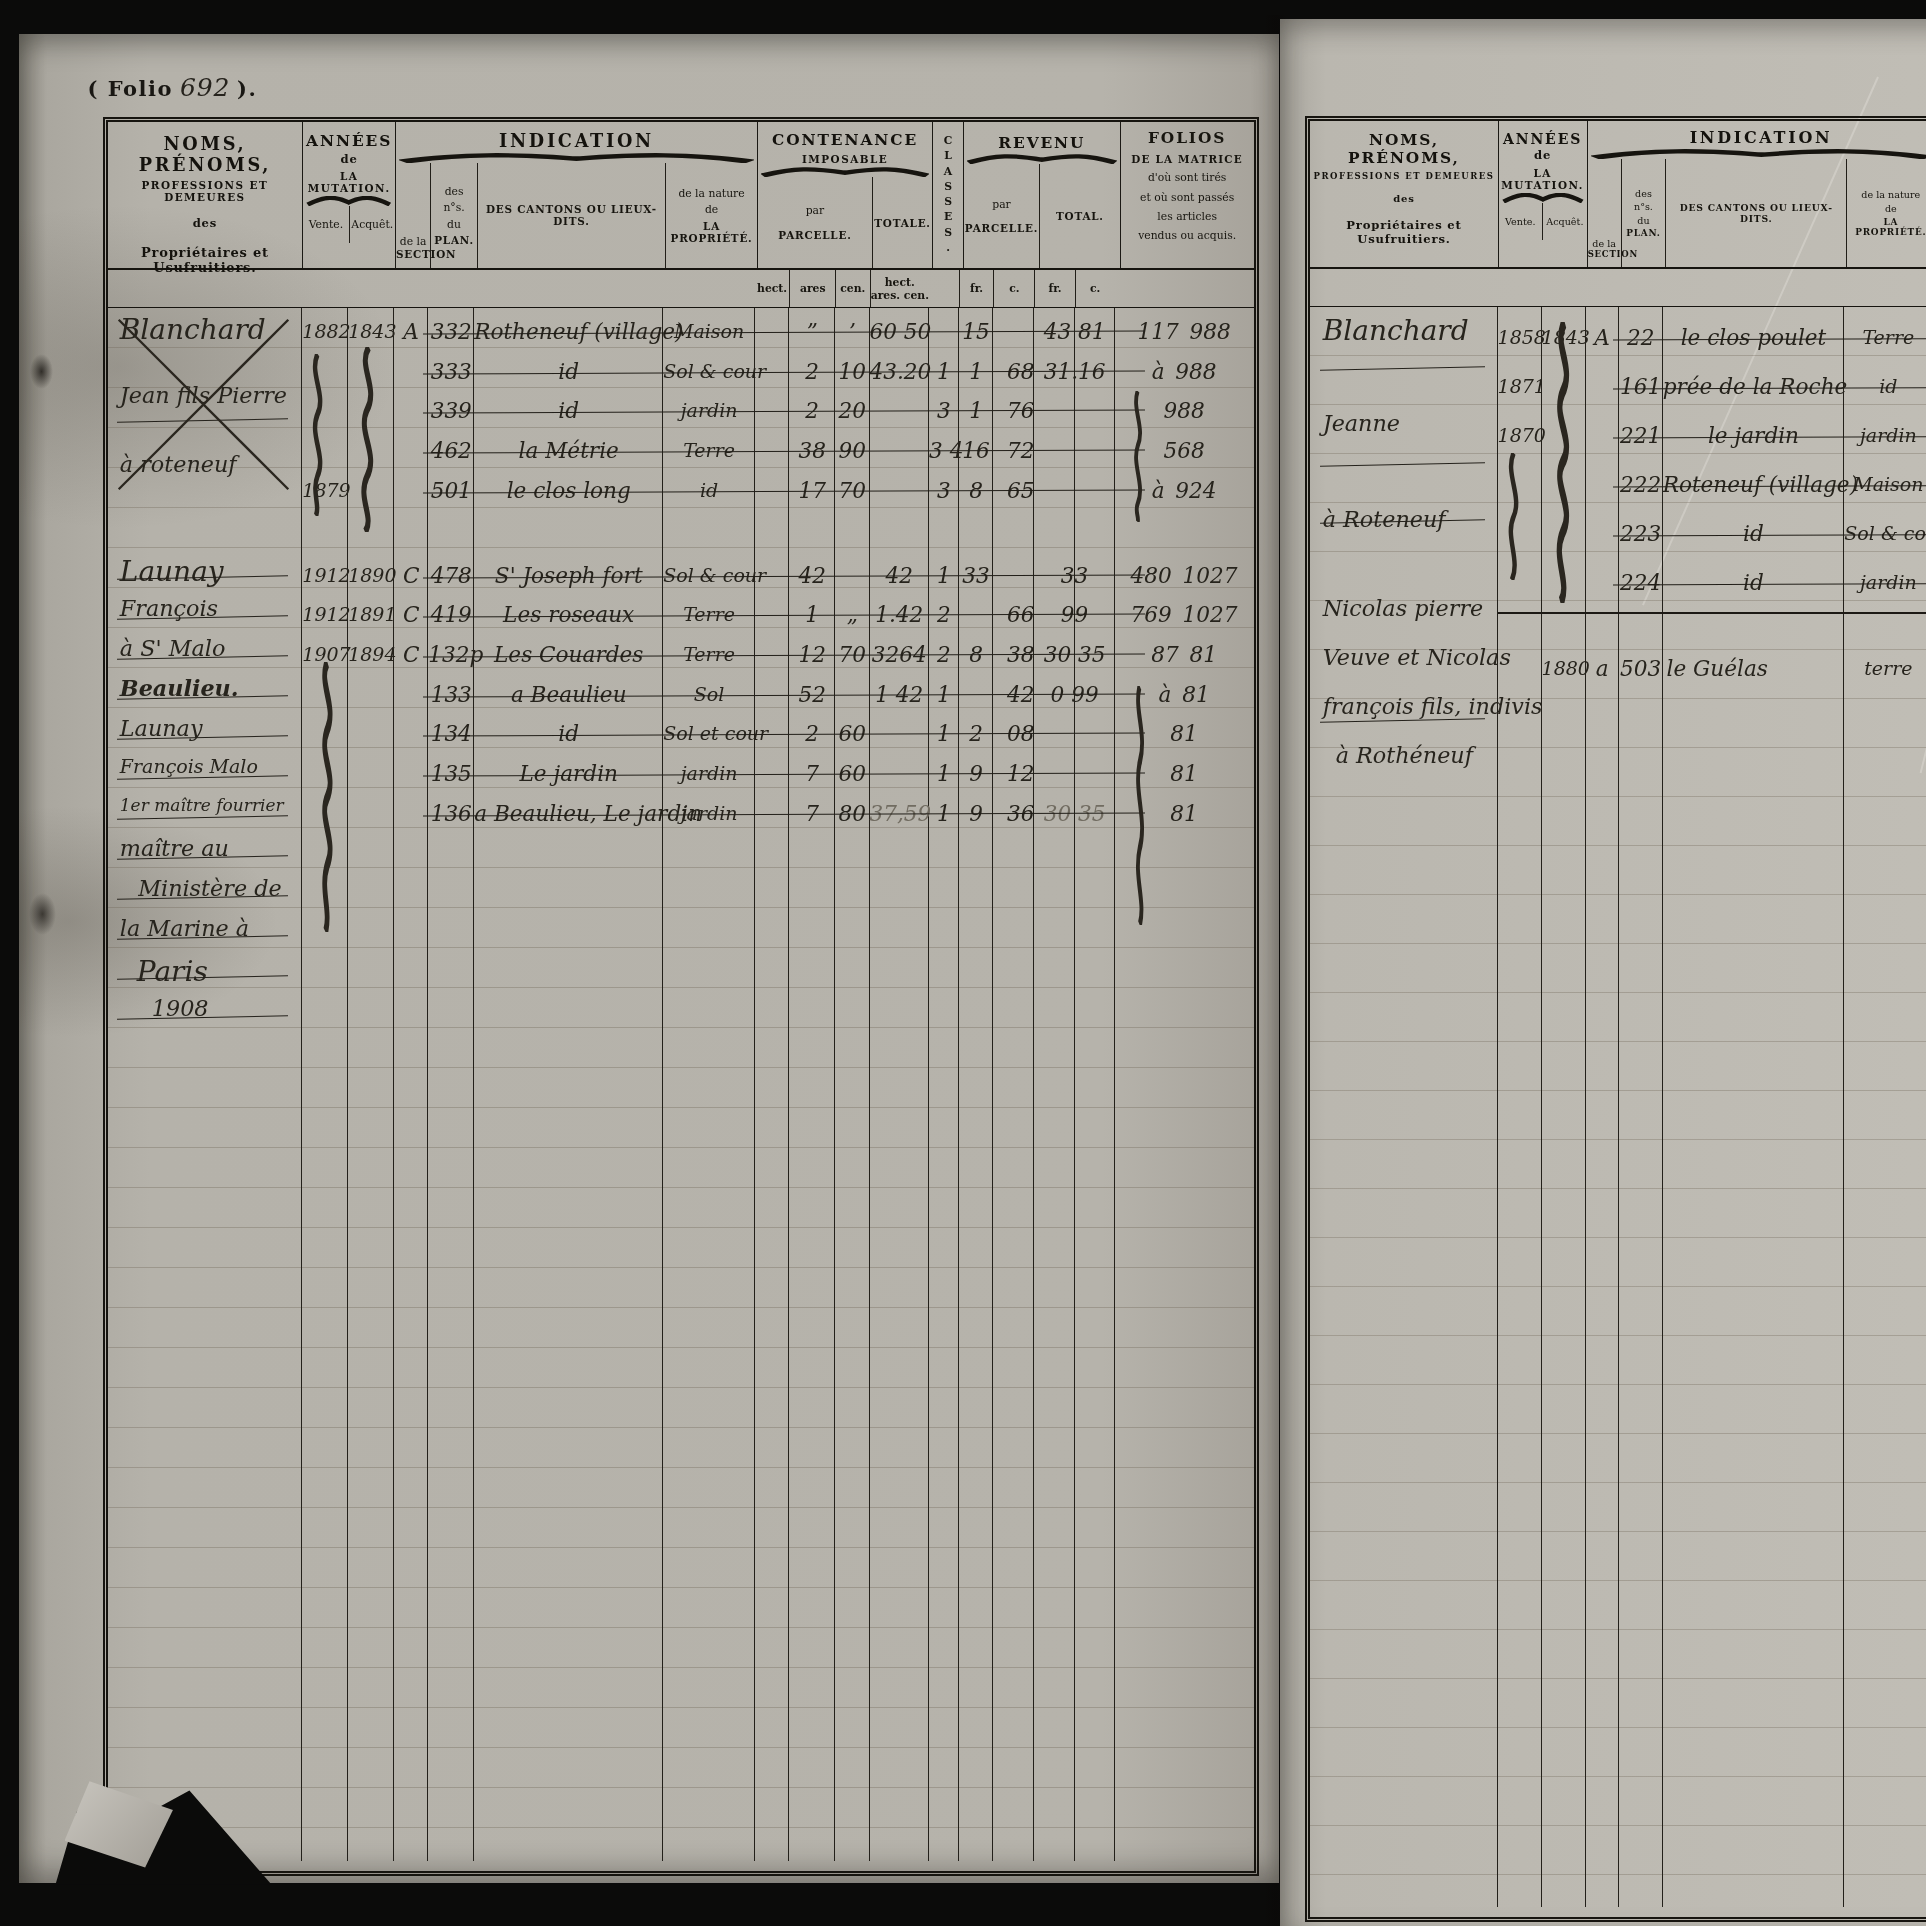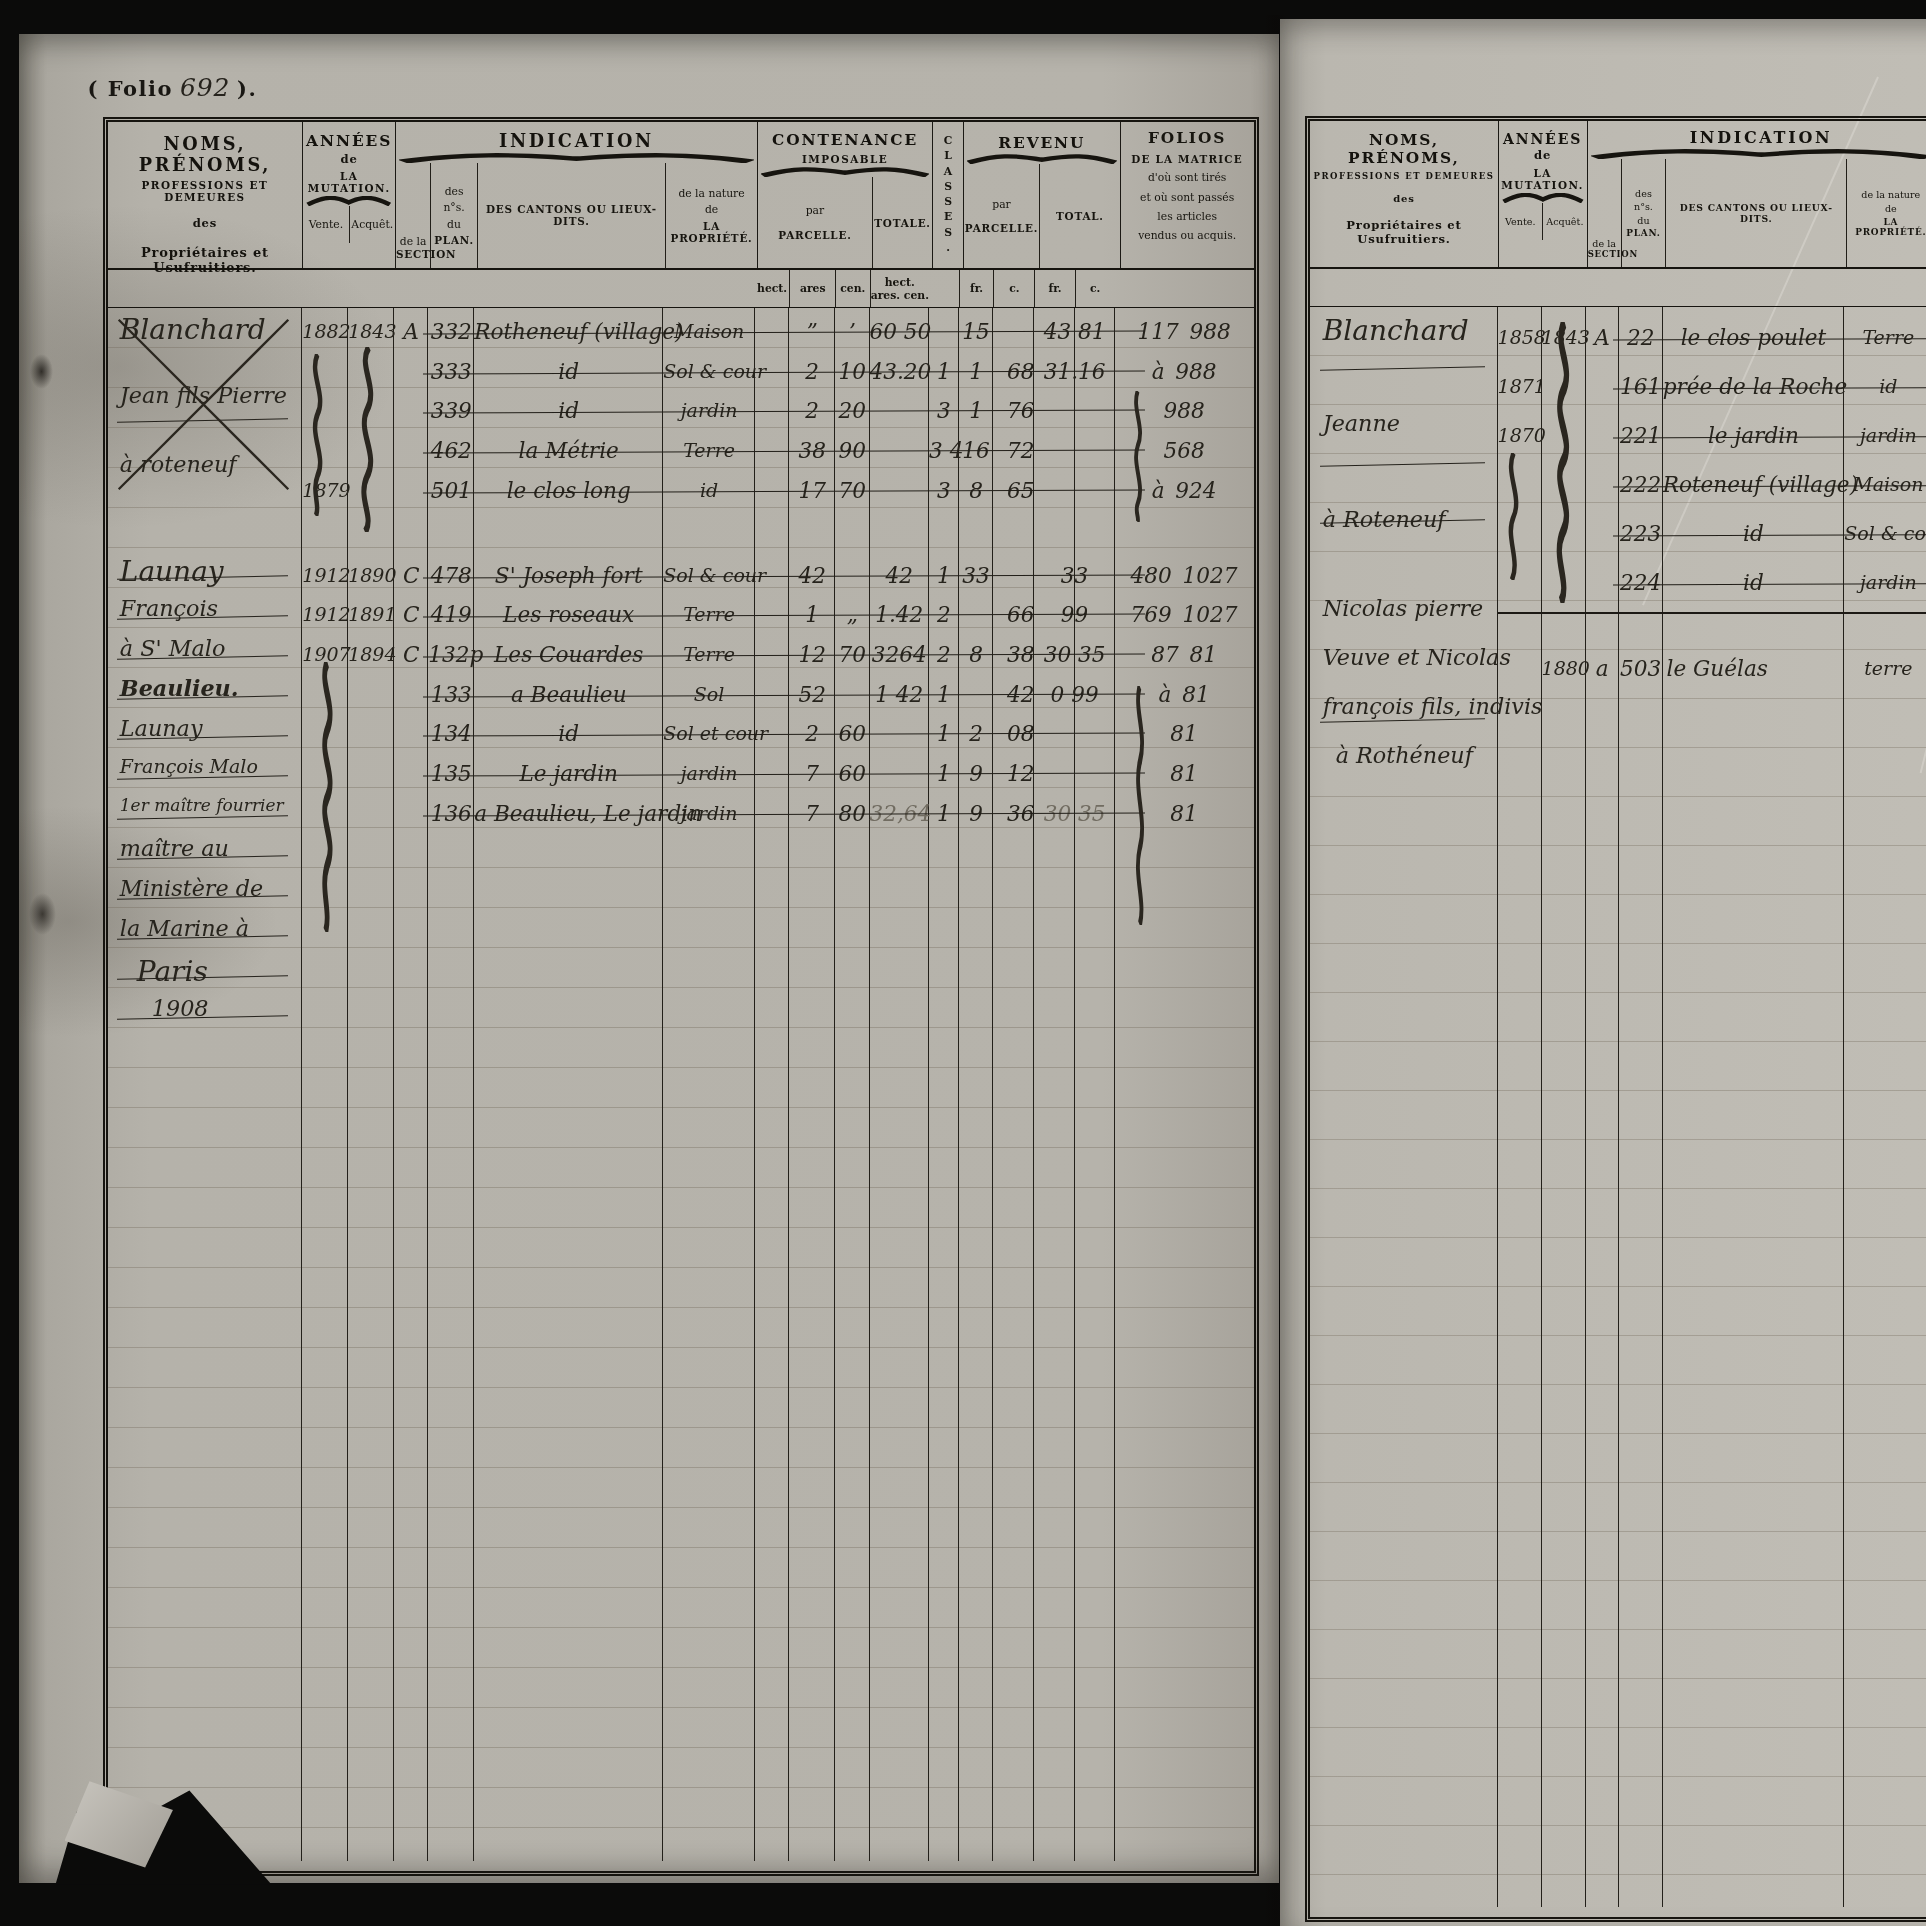--- a/index.html
+++ b/index.html
@@ -330,21 +330,21 @@
 
         <div class="nameblock" style="top:247px;">
           <div class="nline" style="height:40px;" data-struck="true"><span>Launay</span></div>
           <div class="nline nsmall" style="height:40px;" data-struck="true"><span>François</span></div>
           <div class="nline nsmall" style="height:40px;" data-struck="true"><span>à S' Malo</span></div>
           <div class="nline nsmall" style="height:40px;font-weight:bold;" data-struck="true"><span>Beaulieu.</span></div>
           <div class="nline nsmall" style="height:40px;" data-struck="true"><span>Launay</span></div>
           <div class="nline nsmall" style="height:40px;font-size:19px;" data-struck="true"><span>François Malo</span></div>
           <div class="nline nsmall" style="height:40px;font-size:17px;" data-struck="true"><span>1er maître fourrier</span></div>
           <div class="nline nsmall" style="height:40px;" data-struck="true"><span>maître  au</span></div>
-          <div class="nline nsmall" style="height:40px;" data-struck="true"><span>Ministère de</span></div>
+          <div class="nline nsmall" style="height:40px;text-align:center;" data-struck="true"><span>Ministère de</span></div>
           <div class="nline nsmall" style="height:40px;" data-struck="true"><span>la Marine  à</span></div>
           <div class="nline" style="height:40px;padding-left:27px;" data-struck="true"><span>Paris</span></div>
           <div class="nline nsmall" style="height:40px;padding-left:42px;" data-struck="true"><span>1908</span></div>
         </div>
 
         <div class="prow" style="top:247px;height:40px;" data-struck="true">
           <div class="cell c2 hw hw-sm">1912</div>
           <div class="cell c3 hw hw-sm">1890</div>
           <div class="cell c4 hw">C</div>
           <div class="cell c5 hw">478</div>
@@ -420,21 +420,21 @@
           <div class="cell c13 hw">9</div>
           <div class="cell c14 hw">12</div>
           <div class="cell c17 hw folc"><span>81</span></div>
         </div>
         <div class="prow" style="top:485px;height:40px;" data-struck="true">
           <div class="cell c5 hw">136</div>
           <div class="cell c6 hw">a Beaulieu, Le jardin</div>
           <div class="cell c7 hw hw-sm">jardin</div>
           <div class="cell c9 hw">7</div>
           <div class="cell c10 hw">80</div>
-          <div class="cell c11 hw"><span class="pencil">32,64</span></div>
+          <div class="cell c11 hw"><span class="pencil">37,59</span></div>
           <div class="cell c12 hw">1</div>
           <div class="cell c13 hw">9</div>
           <div class="cell c14 hw">36</div>
           <div class="cell c15 hw"><span class="pencil">30 35</span></div>
           <div class="cell c17 hw folc"><span>81</span></div>
         </div>
 
         <svg class="vwave" style="left:18.2%;top:354px;width:19px;height:270px;" viewBox="0 0 20 100" preserveAspectRatio="none">
             <path d="M12 0 C2 8 22 16 12 25 C2 34 22 42 12 50 C2 58 22 66 12 75 C4 84 16 92 10 100"></path>
           </svg>

